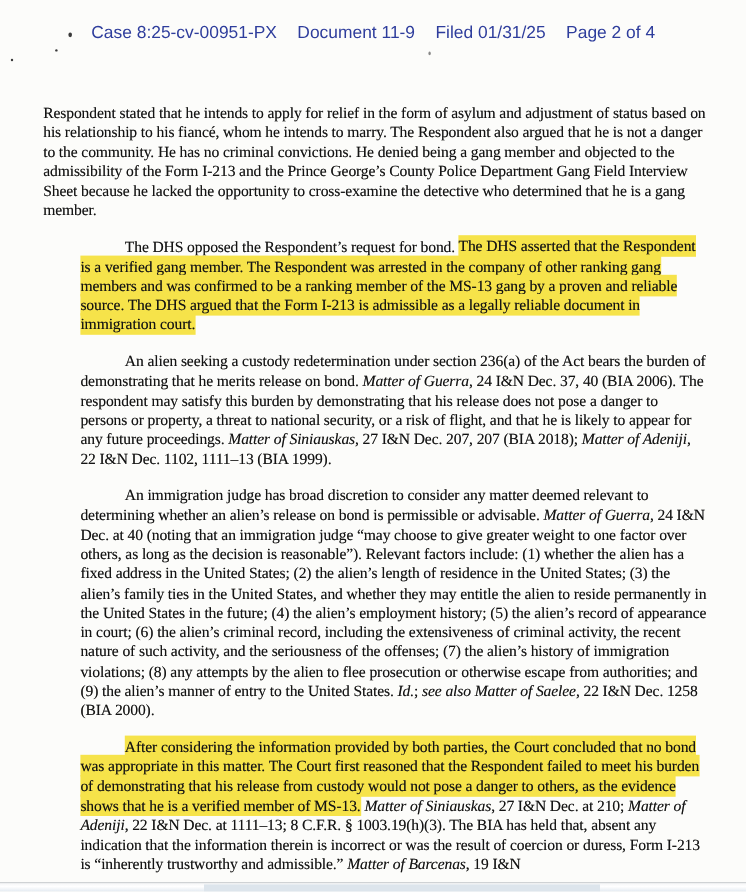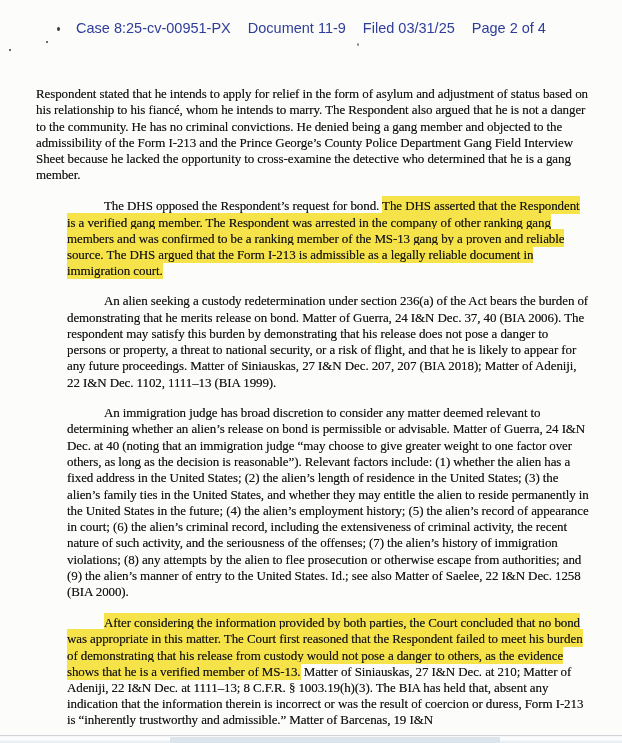--- a/index.html
+++ b/index.html
@@ -33,21 +33,21 @@
     font-size: 13px;
     line-height: 16.3px;
     letter-spacing: -0.1px;
     color: var(--body-text, #141414);
     text-shadow: 0 0 0.5px rgba(20,20,20,0.55);
   }
   .doc-body p {
     margin: 0 0 14px 0;
   }
   .doc-body p.indent { text-indent: 37px; padding-left: 31px; }
-  .it { }
+  .it { font-style: italic; }
   .hl {
     background: var(--highlight, #f6e34a);
     padding: 1.5px 0;
     box-decoration-break: slice;
     -webkit-box-decoration-break: slice;
   }
   .speck {
     position: absolute;
     background: #3a3a3a;
     border-radius: 50%;
@@ -71,21 +71,21 @@
 <div class="page">
 
   <div class="speck" style="left:57px; top:27px; width:3px; height:4px;"></div>
   <div class="speck" style="left:46px; top:41px; width:2px; height:2px;"></div>
   <div class="speck" style="left:9px;  top:49px; width:2px; height:2px;"></div>
   <div class="speck" style="left:357px; top:43px; width:2px; height:3px; opacity:.6;"></div>
 
   <div class="stamp-header">
     <span>Case 8:25-cv-00951-PX</span>
     <span>Document 11-9</span>
-    <span>Filed 03/31/25</span>
+    <span>Filed 01/31/25</span>
     <span>Page 2 of 4</span>
   </div>
 
   <div class="doc-body">
       <p><span>Respondent stated that he intends to apply for relief in the form of asylum and adjustment of status based on his relationship to his fiancé, whom he intends to marry. The Respondent also argued that he is not a danger to the community. He has no criminal convictions. He denied being a gang member and objected to the admissibility of the Form I-213 and the Prince George’s County Police Department Gang Field Interview Sheet because he lacked the opportunity to cross-examine the detective who determined that he is a gang member.</span></p>
       <p class="indent"><span>The DHS opposed the Respondent’s request for bond. </span><span class="hl">The DHS asserted that the Respondent is a verified gang member. The Respondent was arrested in the company of other ranking gang members and was confirmed to be a ranking member of the MS-13 gang by a proven and reliable source. The DHS argued that the Form I-213 is admissible as a legally reliable document in immigration court.</span></p>
       <p class="indent"><span>An alien seeking a custody redetermination under section 236(a) of the Act bears the burden of demonstrating that he merits release on bond. </span><span class="it">Matter of Guerra</span><span>, 24 I&amp;N Dec. 37, 40 (BIA 2006). The respondent may satisfy this burden by demonstrating that his release does not pose a danger to persons or property, a threat to national security, or a risk of flight, and that he is likely to appear for any future proceedings. </span><span class="it">Matter of Siniauskas</span><span>, 27 I&amp;N Dec. 207, 207 (BIA 2018); </span><span class="it">Matter of Adeniji</span><span>, 22 I&amp;N Dec. 1102, 1111–13 (BIA 1999).</span></p>
       <p class="indent"><span>An immigration judge has broad discretion to consider any matter deemed relevant to determining whether an alien’s release on bond is permissible or advisable. </span><span class="it">Matter of Guerra</span><span>, 24 I&amp;N Dec. at 40 (noting that an immigration judge “may choose to give greater weight to one factor over others, as long as the decision is reasonable”). Relevant factors include: (1) whether the alien has a fixed address in the United States; (2) the alien’s length of residence in the United States; (3) the alien’s family ties in the United States, and whether they may entitle the alien to reside permanently in the United States in the future; (4) the alien’s employment history; (5) the alien’s record of appearance in court; (6) the alien’s criminal record, including the extensiveness of criminal activity, the recent nature of such activity, and the seriousness of the offenses; (7) the alien’s history of immigration violations; (8) any attempts by the alien to flee prosecution or otherwise escape from authorities; and (9) the alien’s manner of entry to the United States. </span><span class="it">Id.</span><span>; </span><span class="it">see also Matter of Saelee</span><span>, 22 I&amp;N Dec. 1258 (BIA 2000).</span></p>
       <p class="indent"><span class="hl">After considering the information provided by both parties, the Court concluded that no bond was appropriate in this matter. The Court first reasoned that the Respondent failed to meet his burden of demonstrating that his release from custody would not pose a danger to others, as the evidence shows that he is a verified member of MS-13.</span><span> </span><span class="it">Matter of Siniauskas</span><span>, 27 I&amp;N Dec. at 210; </span><span class="it">Matter of Adeniji</span><span>, 22 I&amp;N Dec. at 1111–13; 8 C.F.R. § 1003.19(h)(3). The BIA has held that, absent any indication that the information therein is incorrect or was the result of coercion or duress, Form I-213 is “inherently trustworthy and admissible.” </span><span class="it">Matter of Barcenas</span><span>, 19 I&amp;N</span></p>
     </div>

